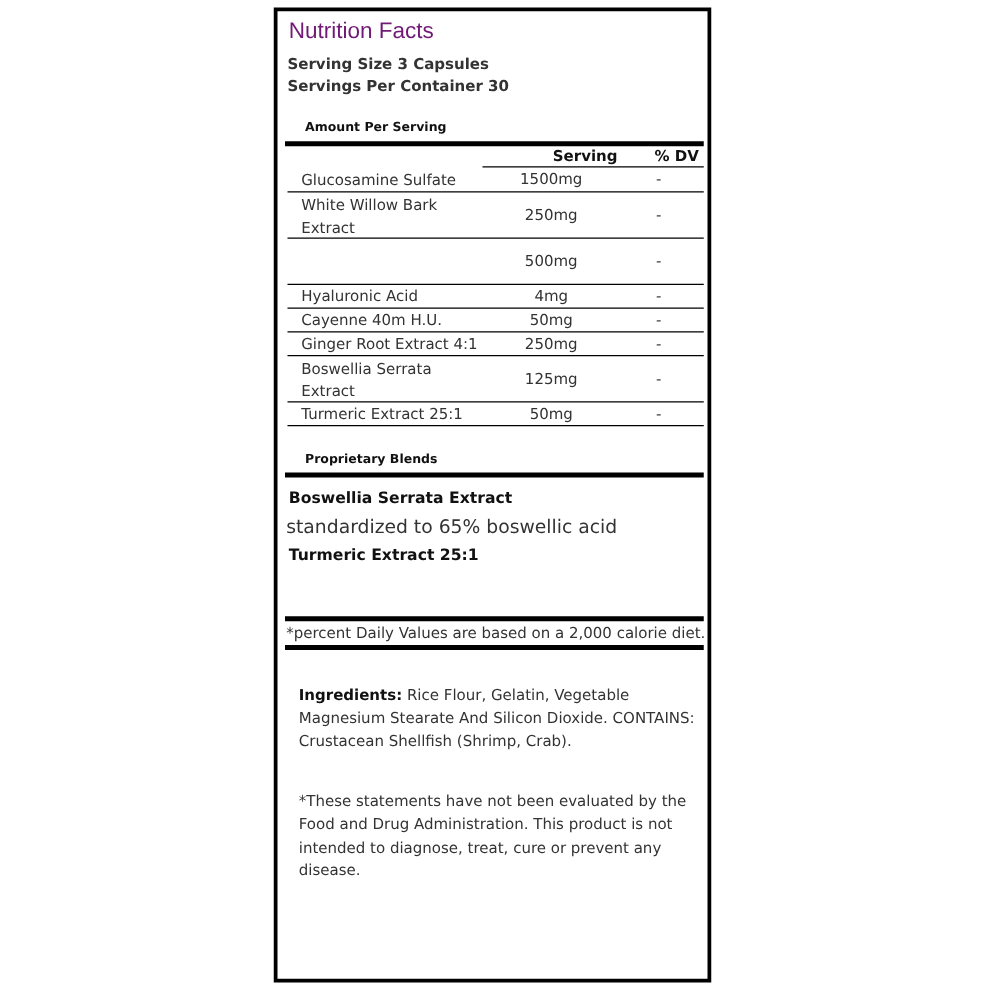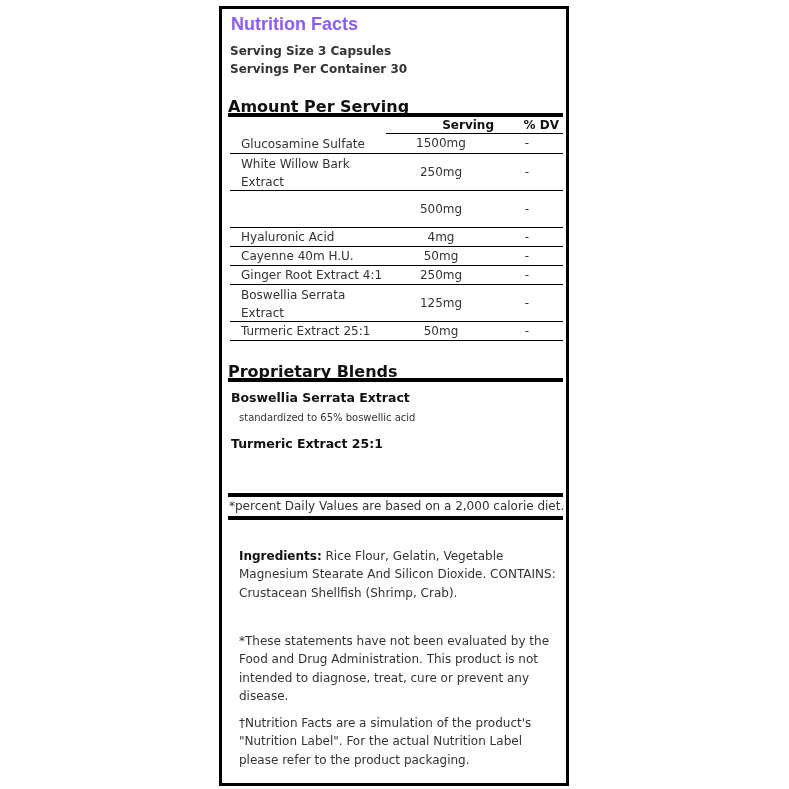--- a/index.html
+++ b/index.html
@@ -1,33 +1,33 @@
 <!DOCTYPE html>
 <html><head>
   <meta charset="utf-8">
   <style>
     html, body { margin: 0; padding: 0; background: #ffffff; }
     body { width: 789px; height: 789px; position: relative; overflow: hidden;
            font-family: "DejaVu Sans", sans-serif; color: #333; }
     .panel { position: absolute; left: 219px; top: 6px; width: 344px; height: 774px;
              border: 3px solid #000; background: #fff; }
     .abs { position: absolute; }
-    .title { left: 9px; top: 5px; font-family: "Liberation Sans", sans-serif; font-weight: bold;
-             font-size: 18px; color: #8b5cf6; }
+    .title { left: 9px; top: 5px; font-family: "Liberation Sans", sans-serif; font-weight: normal;
+             font-size: 18px; color: #701a75; }
     .serv { left: 8px; font-size: 12px; color: #333; font-weight: bold; }
-    .sect { left: 6px; font-size: 16px; font-weight: bold; color: #111; }
+    .sect { left: 22px; font-size: 10px; font-weight: bold; color: #111; }
     .bar { left: 6px; width: 335px; height: 4px; background: #000; }
     .hdr { font-size: 12px; font-weight: bold; color: #111; top: 109px; }
     .hline { height: 1px; background: #000; }
     .row { position: absolute; left: 8px; width: 333px; border-bottom: 1.5px solid #000; }
     .row .name { position: absolute; left: 11px; font-size: 12px; line-height: 18px; color: #333; }
     .row .amt { position: absolute; left: 158px; width: 106px; text-align: center; font-size: 12px; color: #333; }
     .row .dv { position: absolute; left: 266px; width: 62px; text-align: center; font-size: 12px; color: #333; }
     .blend-name { left: 9px; font-size: 12.5px; font-weight: bold; color: #111; }
-    .blend-desc { left: 17px; font-size: 10px; color: #333; }
+    .blend-desc { left: 7px; font-size: 15px; color: #333; }
     .note { left: 7px; font-size: 12px; color: #333; white-space: nowrap; text-align: center; }
     .para { left: 17px; width: 320px; font-size: 12px; line-height: 18.3px; color: #333; }
     .para b { color: #111; }
   </style>
 </head>
 <body>
 
 <div class="panel">
   <div class="abs title">Nutrition Facts</div>
   <div class="abs serv" style="top:35px">Serving Size 3 Capsules</div>
@@ -87,14 +87,13 @@
   <div class="abs blend-desc" style="top:403px">standardized to 65% boswellic acid</div>
   <div class="abs blend-name" style="top:427px">Turmeric Extract 25:1</div>
 
   <div class="abs bar" style="top:484px"></div>
   <div class="abs note" style="top:490px">*percent Daily Values are based on a 2,000 calorie diet.</div>
   <div class="abs bar" style="top:507px"></div>
 
   <div class="abs para" style="top:538px"><b>Ingredients:</b><span> Rice Flour, Gelatin, Vegetable Magnesium Stearate And Silicon Dioxide. CONTAINS: Crustacean Shellfish (Shrimp, Crab).</span></div>
 
   <div class="abs para" style="top:623px">*These statements have not been evaluated by the Food and Drug Administration. This product is not intended to diagnose, treat, cure or prevent any disease.</div>
-  <div class="abs para" style="top:705px">†Nutrition Facts are a simulation of the product's "Nutrition Label". For the actual Nutrition Label please refer to the product packaging.</div>
 </div>
 
 </body></html>

